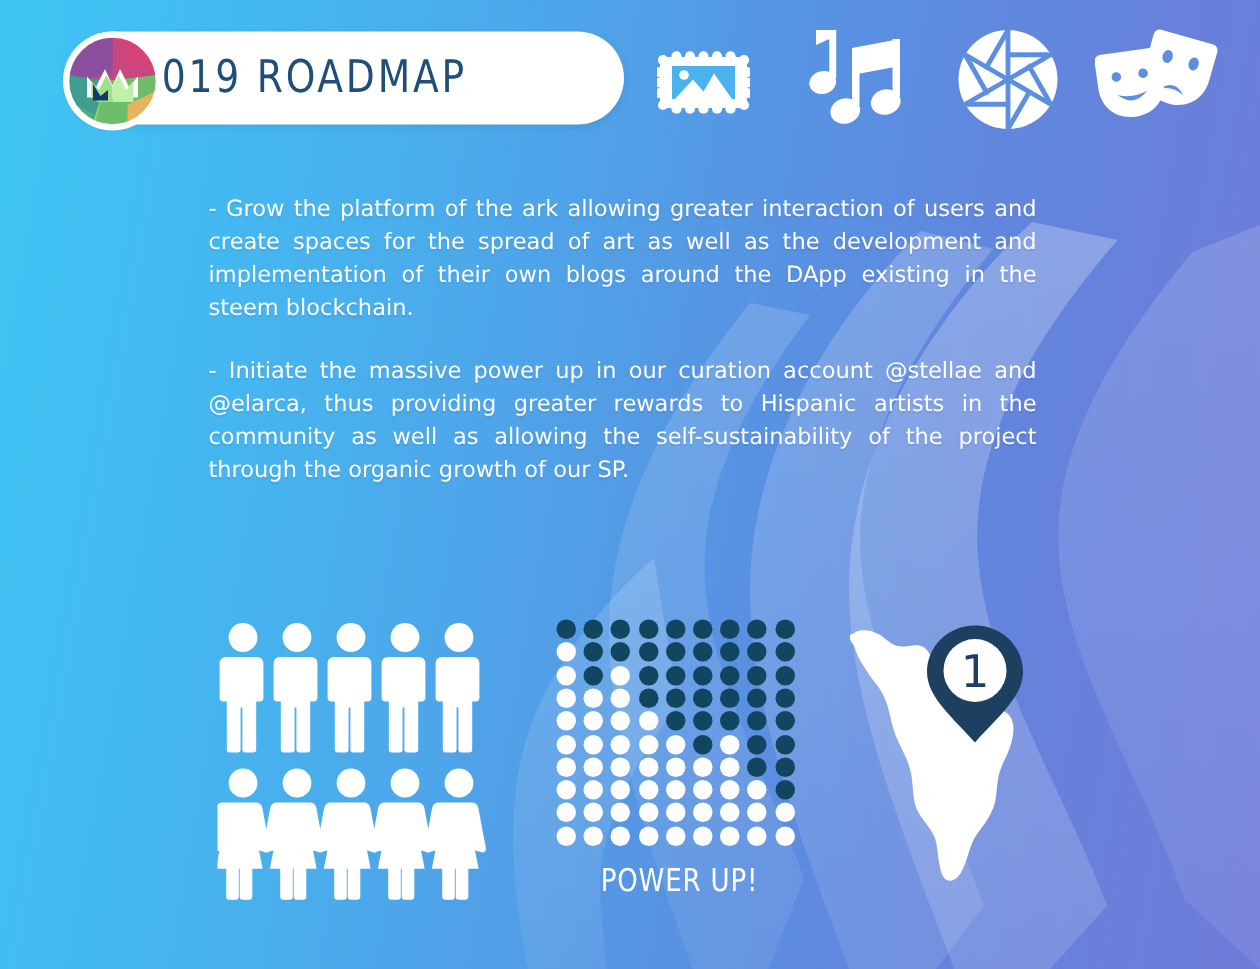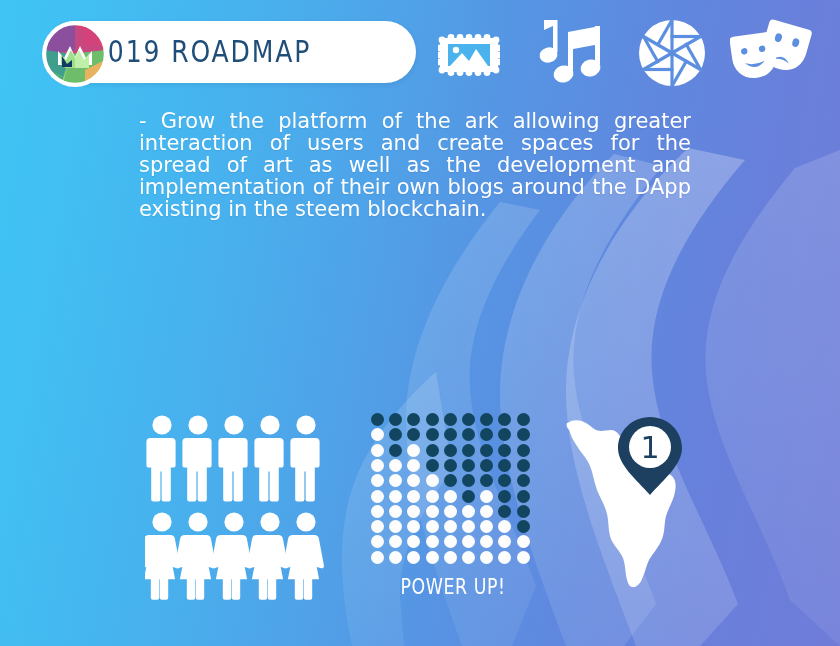--- a/index.html
+++ b/index.html
@@ -86,24 +86,24 @@
 
   .hdr-icon {
     position: absolute;
     top: 18px;
   }
 
   
   .copy {
     position: absolute;
     left: 139px;
-    top: 110px;
+    top: 128px;
     width: 552px;
     color: #ffffff;
-    font-size: 21px;
+    font-size: 15px;
     line-height: 22px;
     text-align: justify;
     text-shadow: 0 1px 1px rgba(25,60,110,0.10);
   }
   .copy p { margin-bottom: 20px; }
   .copy p:last-child { margin-bottom: 0; }
   .copy p.nojust { text-align: left; }
 
   
   .bottom-row {
@@ -308,20 +308,21 @@
         <path d="M6,16 h36 a4,4 0 0 1 4,4 v18 c0,13 -9,22 -22,22 c-13,0 -22,-9 -22,-22 V20 a4,4 0 0 1 4,-4 Z" fill="#ffffff"></path>
         <circle cx="15" cy="32" r="3.2" fill="#5c8fe0"></circle>
         <circle cx="33" cy="32" r="3.2" fill="#5c8fe0"></circle>
         <path d="M14,44 q10,10 20,0 q-10,4 -20,0 Z" fill="#5c8fe0"></path>
       </g>
     </svg>
   </div>
 
   <div class="copy">
     <p>- Grow the platform of the ark allowing greater interaction of users and create spaces for the spread of art as well as the development and implementation of their own blogs around the DApp existing in the steem blockchain.</p>
+    <p>- Initiate the massive power up in our curation account @stellae and @elarca, thus providing greater rewards to Hispanic artists in the community as well as allowing the self-sustainability of the project through the organic growth of our SP.</p>
   </div>
 
   <div class="bottom-row">
 
     <svg class="people-block" viewBox="0 0 185 185">
       <defs>
         <g id="manfig">
           <circle cx="17" cy="10" r="9.6"></circle>
           <path d="M7.4,23 h19.2 a4,4 0 0 1 4,4 v23 a2.6,2.6 0 0 1 -2.6,2.6 h-2.2 v32 a2,2 0 0 1 -2,2 h-5.2
                    a2,2 0 0 1 -2,-2 v-28 h-1.2 v28 a2,2 0 0 1 -2,2 h-5.2 a2,2 0 0 1 -2,-2 v-32 h-2.2

